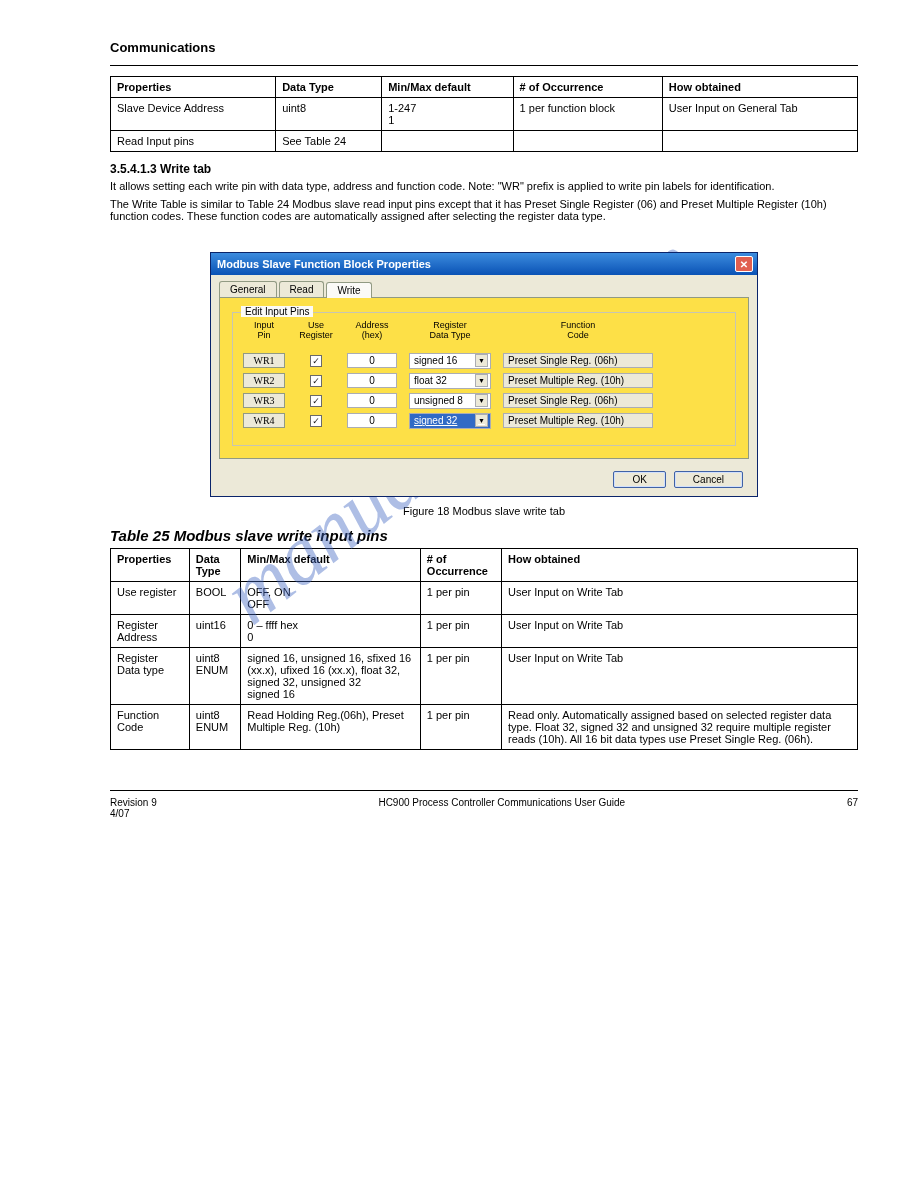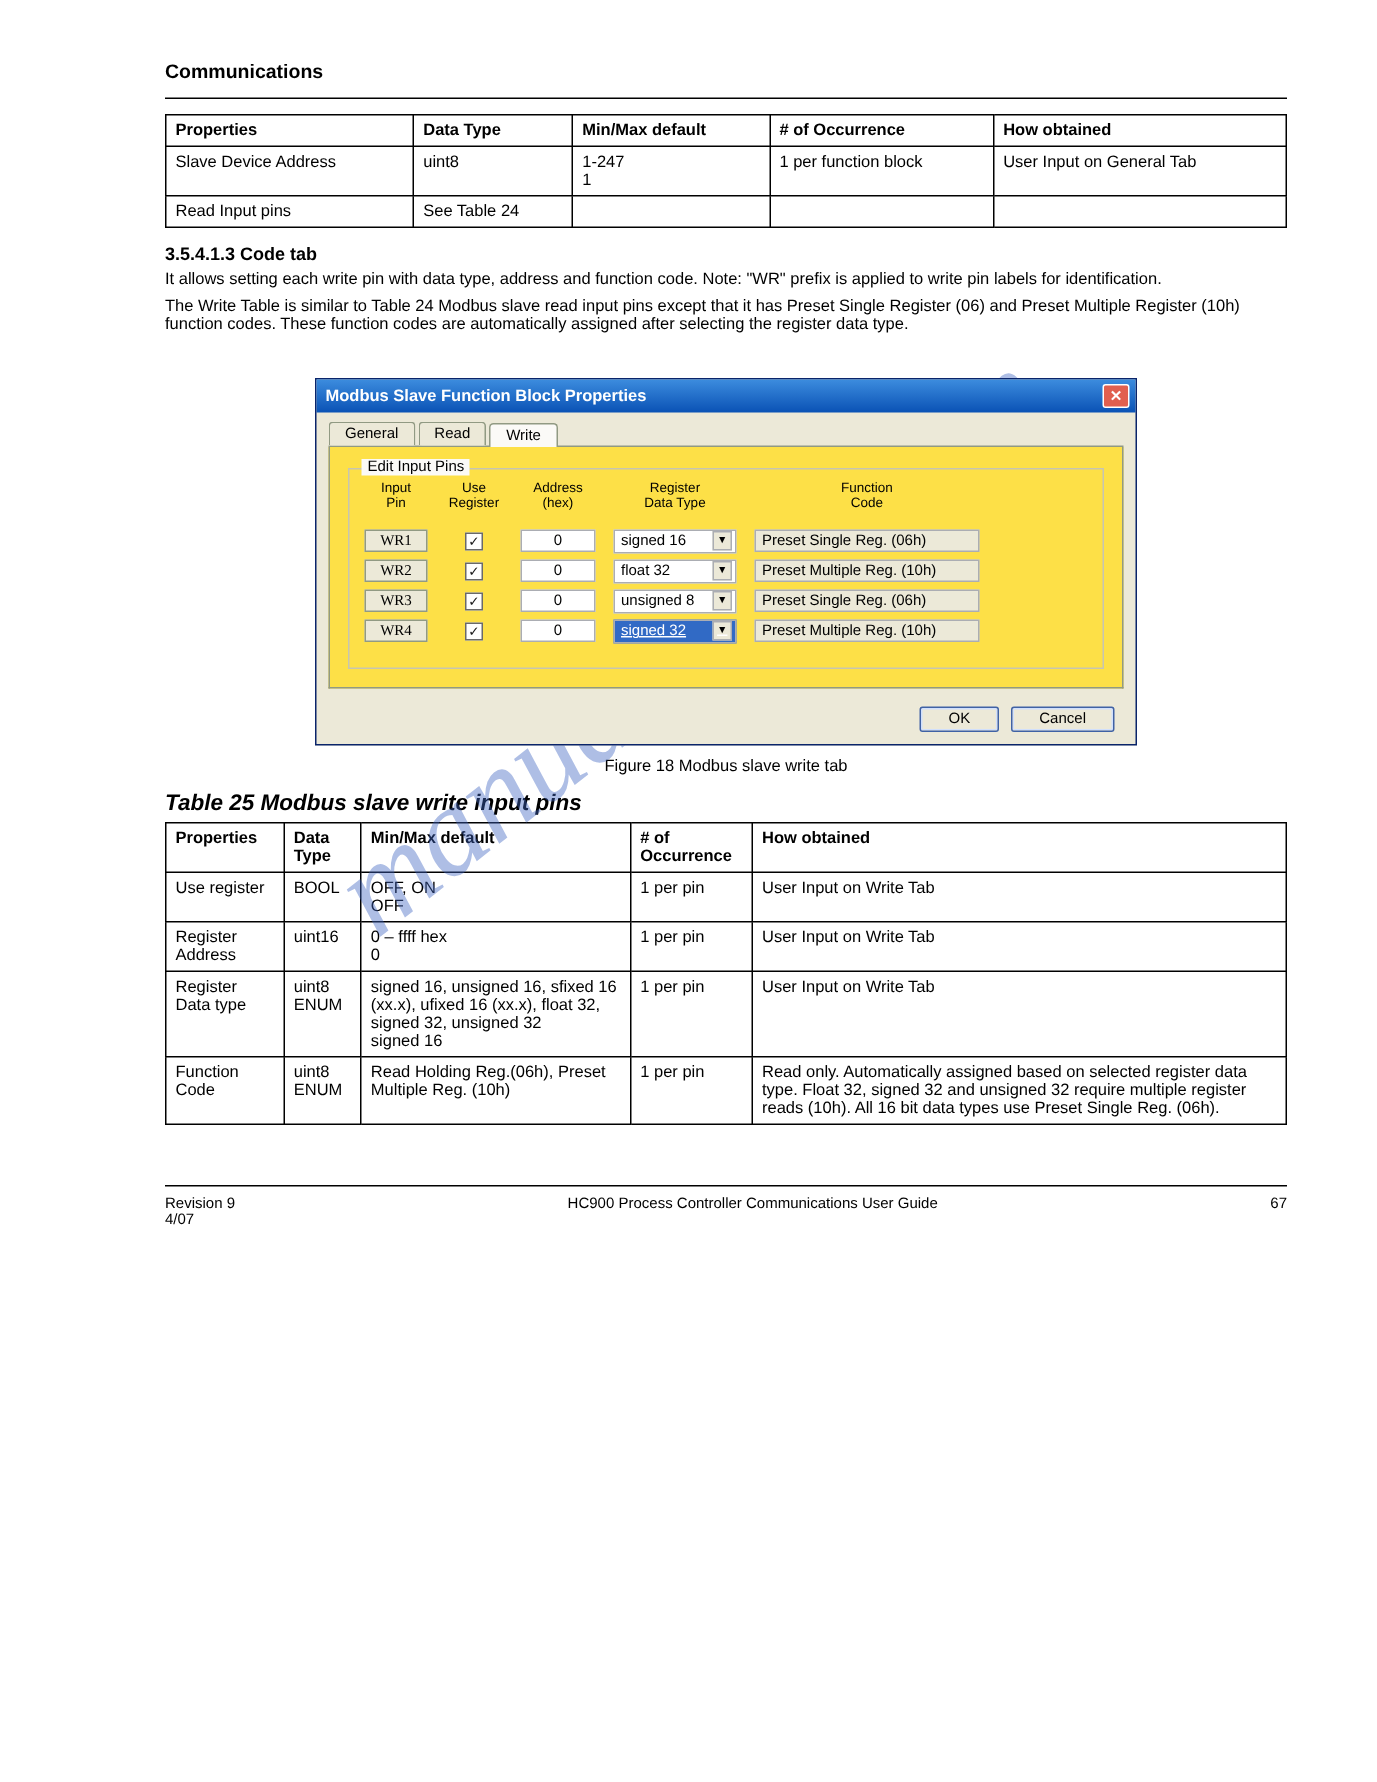--- a/index.html
+++ b/index.html
@@ -104,21 +104,21 @@
     <td>See Table 24</td>
     <td></td>
     <td></td>
     <td></td>
   </tr>
 </tbody>
   </table>
 
 <p class="section-num">
   <span>3.5.4.1.3</span>
-  <span>Code tab</span>
+  <span>Write tab</span>
 </p>
 <p class="note">It allows setting each write pin with data type, address and function code. Note: "WR" prefix is applied to write pin labels for identification.</p>
 <p class="note">The Write Table is similar to Table 24 Modbus slave read input pins except that it has Preset Single Register (06) and Preset Multiple Register (10h) function codes. These function codes are automatically assigned after selecting the register data type.</p>
 
 <div class="dialog-wrap">
   <div class="dialog">
     <div class="titlebar">
       <span>Modbus Slave Function Block Properties</span>
       <div class="close-btn">✕</div>
     </div>

